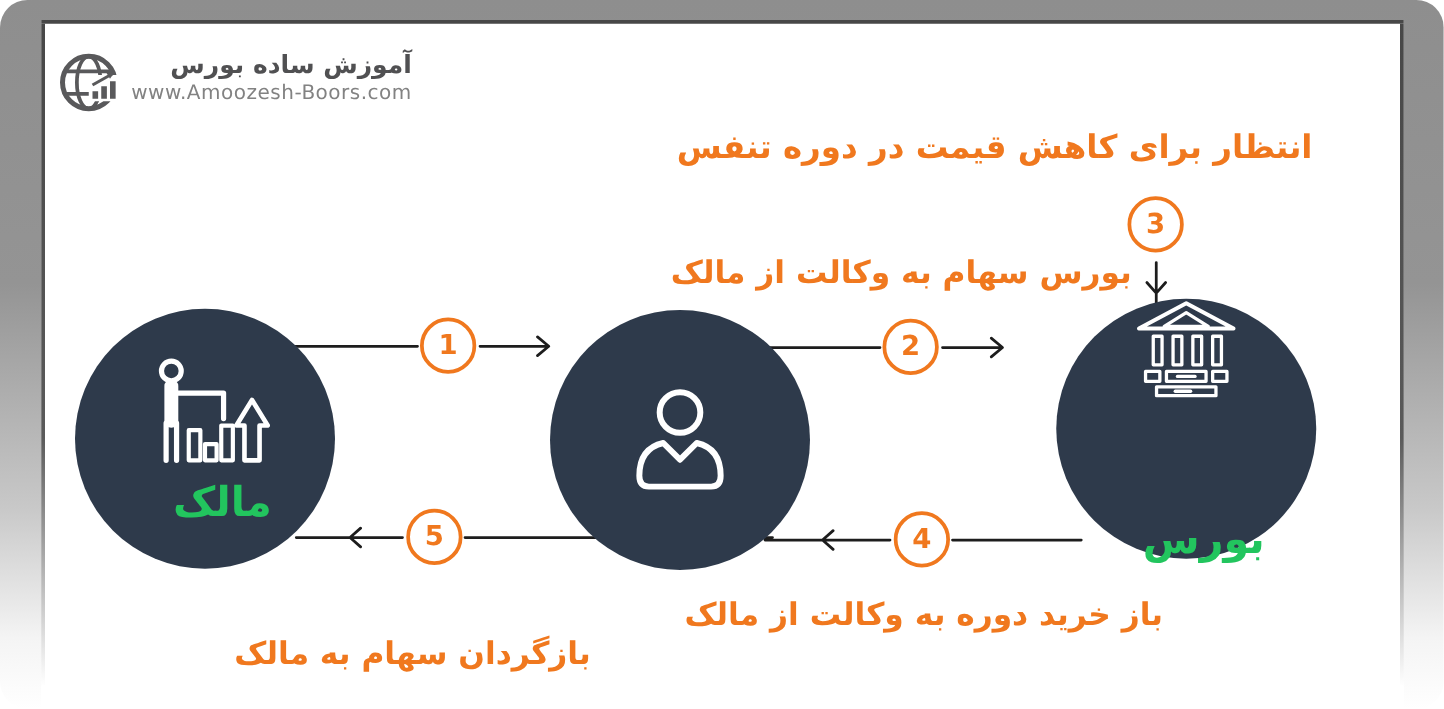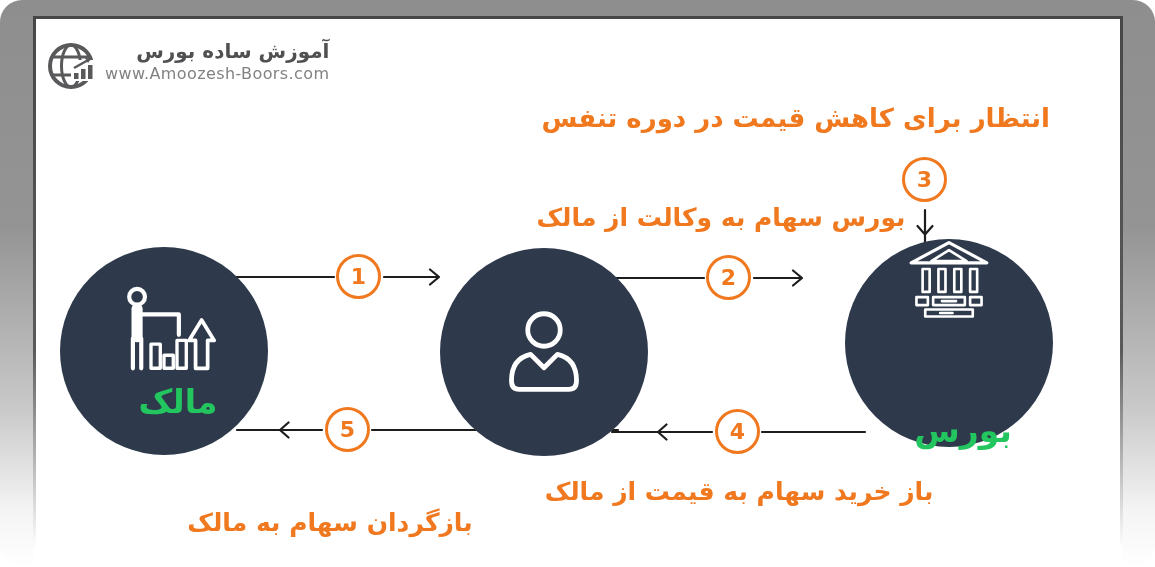--- a/index.html
+++ b/index.html
@@ -67,21 +67,21 @@
       <path d="M39 18 L45 18.5 L42 23" fill="#59595B" stroke="none"></path>
     </svg>
     <div class="logo-text">
       <div class="logo-title" dir="rtl">آموزش ساده بورس</div>
       <div class="logo-url">www.Amoozesh-Boors.com</div>
     </div>
   </div>
 
   <div class="olabel note" dir="rtl">انتظار برای کاهش قیمت در دوره تنفس</div>
   <div class="olabel l2" dir="rtl">بورس سهام به وکالت از مالک</div>
-  <div class="olabel l4" dir="rtl">باز خرید سهام به قیمت از مالک</div>
+  <div class="olabel l4" dir="rtl">باز خرید دوره به وکالت از مالک</div>
   <div class="olabel l5" dir="rtl">بازگردان سهام به مالک</div>
 
   <div class="badge b1">1</div>
   <div class="badge b2">2</div>
   <div class="badge b3">3</div>
   <div class="badge b4">4</div>
   <div class="badge b5">5</div>
 
   <div class="entity owner">
     <svg class="icon-svg" width="104" height="96" viewBox="0 0 112 100" fill="none" stroke="#ffffff" stroke-linecap="round" stroke-linejoin="round">

